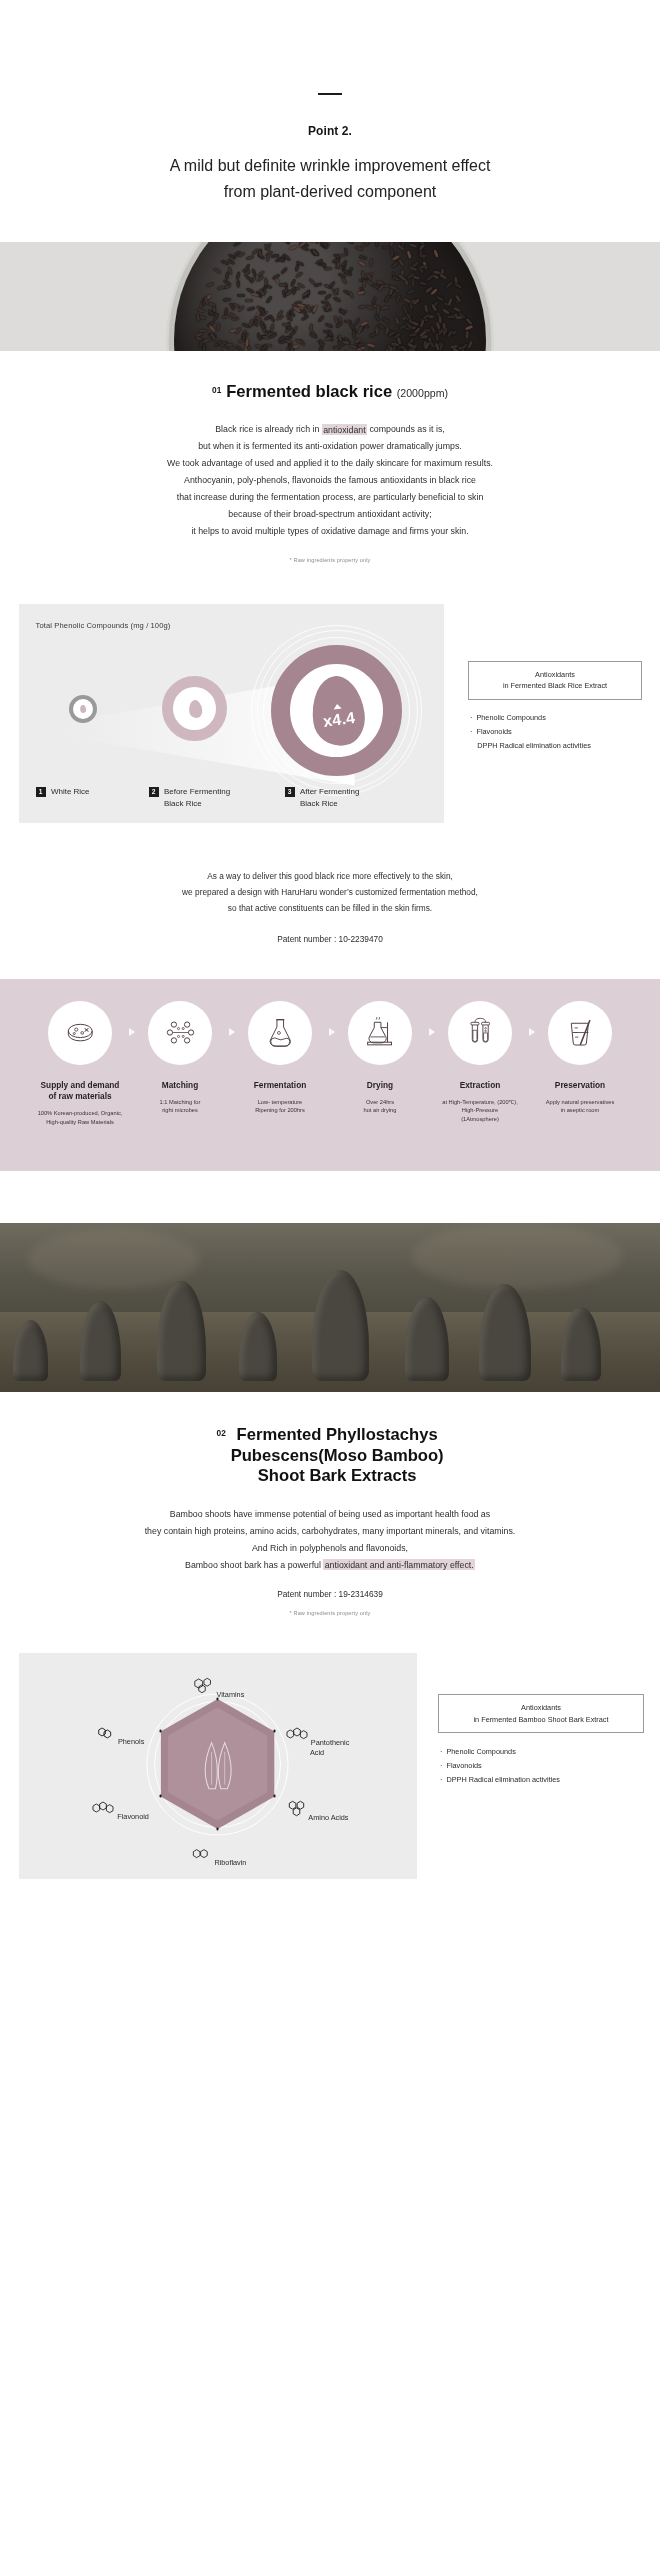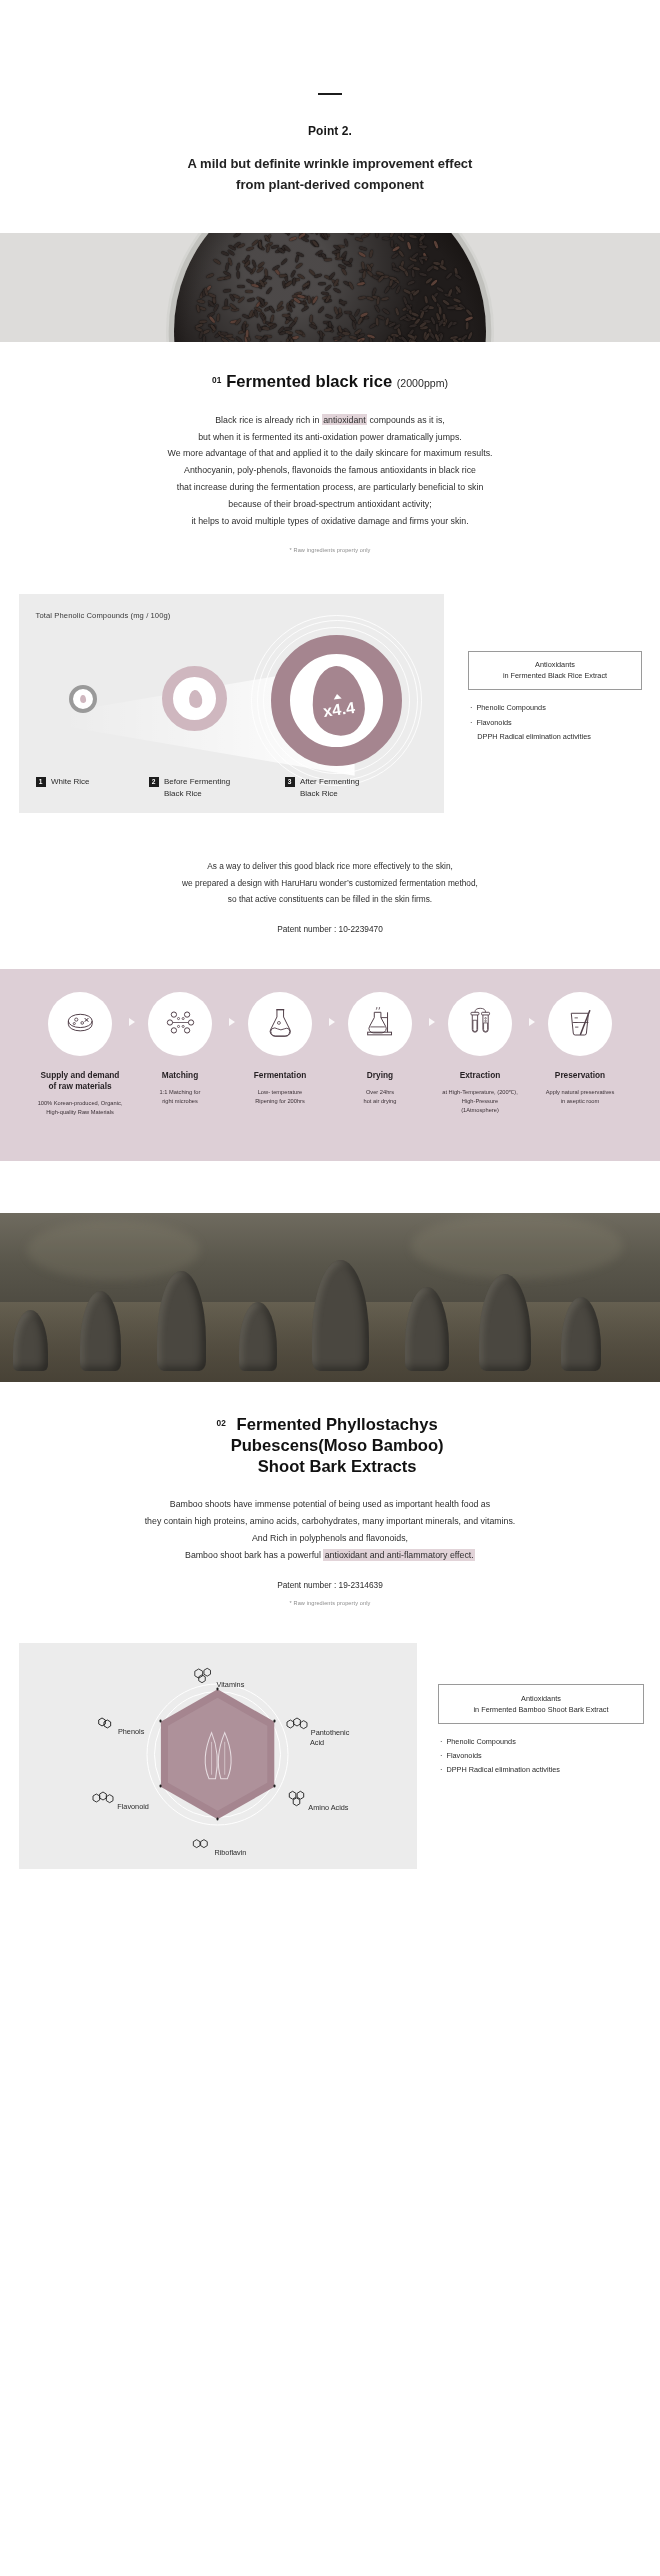--- a/index.html
+++ b/index.html
@@ -12,21 +12,21 @@
   body { width: 660px; height: 2576px; position: relative; overflow: hidden; }
 
   
   .header-block { padding-top: 93px; text-align: center; }
   .rule { width: 24px; height: 2px; background: #1c1c1c; margin: 0 auto 29px auto; }
   .point-label {
     font-size: 12px; font-weight: bold; color: #161616;
     letter-spacing: 0.1px; margin-bottom: 14.6px;
   }
   .header-sub {
-    font-size: 13px; color: #232323; line-height: 1.62; font-weight: 700;
+    font-size: 16px; color: #232323; line-height: 1.62; font-weight: 400;
   }
 
   
   .hero-rice {
     position: relative; width: 660px; height: 109px;
     margin-top: 38px; overflow: hidden;
     background: #dddcda;
   }
   .rice-bowl {
     position: absolute; left: 50%; top: -58px; transform: translateX(-50%);
@@ -708,21 +708,21 @@
   <span class="sec-num">01</span>
   <span class="sec-title">
     <span>Fermented black rice</span>
     <span class="ppm">(2000ppm)</span>
   </span>
 </div>
 
 <div class="body-par" id="secOnePar">
     <div>Black rice is already rich in <span class="hl-mark">antioxidant</span> compounds as it is,</div>
     <div>but when it is fermented its anti-oxidation power dramatically jumps.</div>
-    <div>We more advantage of that and applied it to the daily skincare for maximum results.</div>
+    <div>We took advantage of used and applied it to the daily skincare for maximum results.</div>
     <div>Anthocyanin, poly-phenols, flavonoids the famous antioxidants in black rice</div>
     <div>that increase during the fermentation process, are particularly beneficial to skin</div>
     <div>because of their broad-spectrum antioxidant activity;</div>
     <div>it helps to avoid multiple types of oxidative damage and firms your skin.</div>
   </div>
 <div class="footnote">* Raw ingredients property only</div>
 
 <div class="info-zone">
 
   <div class="info-panel">

